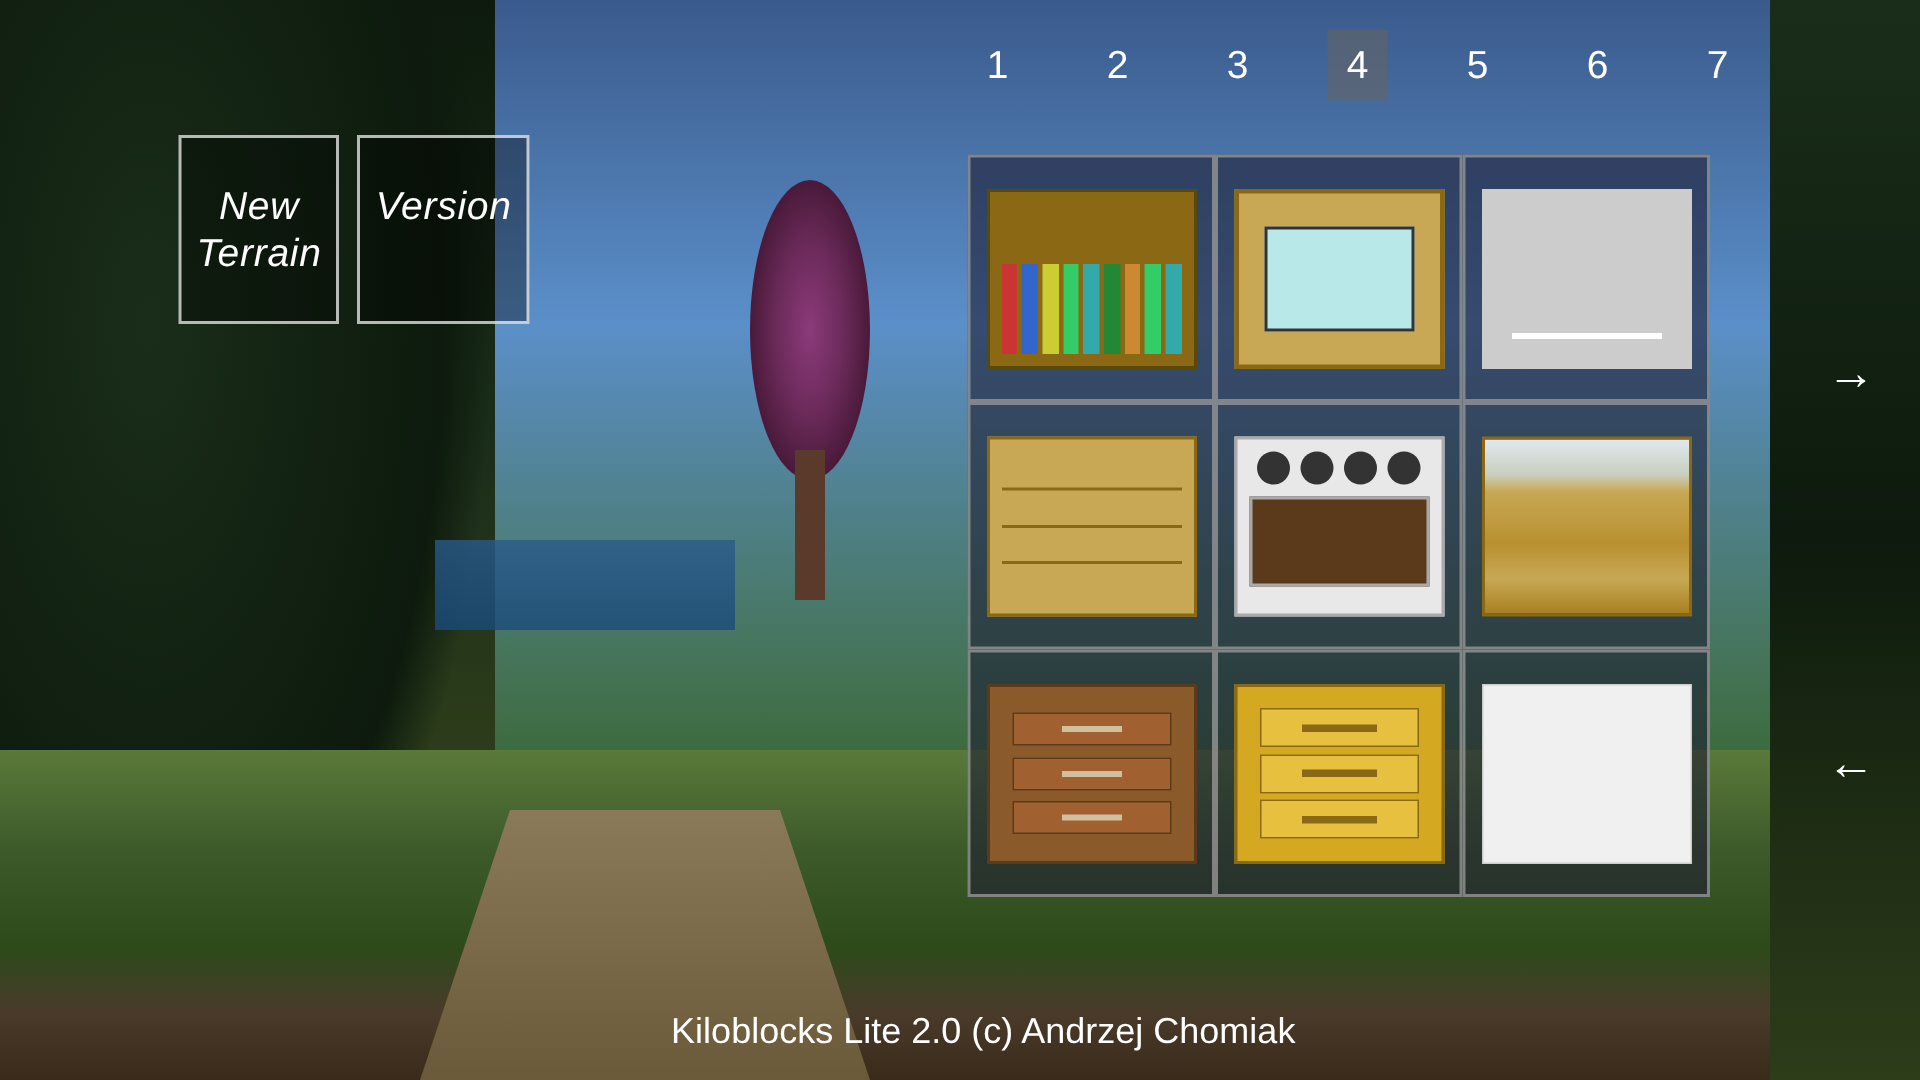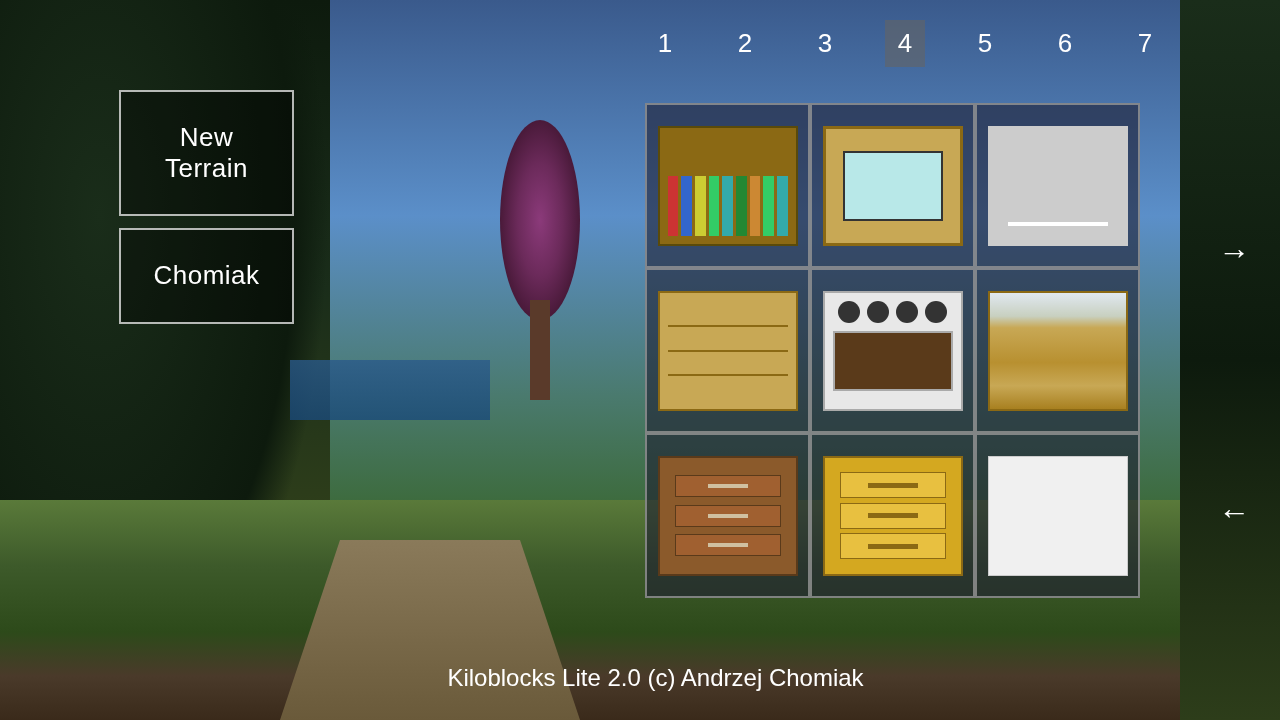--- a/index.html
+++ b/index.html
@@ -109,23 +109,24 @@
       opacity: 0.8;
     }
 
     
     .left-menu {
       position: absolute;
       left: 119px;
       top: 90px;
       width: 175px;
       display: flex;
-      flex-direction: column;
+      flex-direction: row;
       gap: 12px;
       z-index: 10;
+      font-style: italic;
     }
 
     .menu-btn {
       background: rgba(0,0,0,0.35);
       border: 2px solid rgba(255,255,255,0.7);
       color: white;
       font-size: 26px;
       font-weight: 500;
       text-align: center;
       padding: 30px 10px;
@@ -199,21 +200,21 @@
     }
 
     .nav-arrow-left {
       right: 30px;
       top: 490px;
     }
 
     
     .footer {
       position: absolute;
-      bottom: 28px;
+      bottom: 18px;
       left: 0;
       right: 0;
       text-align: center;
       color: white;
       font-size: 24px;
       font-weight: 400;
       z-index: 10;
       padding-left: 31px;
     }
 
@@ -423,21 +424,21 @@
 <div class="path"></div>
 
 <div class="water"></div>
 
 <div class="cherry-tree"></div>
 
 <div class="tree-right"></div>
 
 <div class="left-menu">
   <div class="menu-btn">New<br>Terrain</div>
-  <div class="menu-btn">Chomiak</div>
+  <div class="menu-btn">Version</div>
 </div>
 
 <div class="tab-bar">
   <div class="tab-item">1</div>
   <div class="tab-item">2</div>
   <div class="tab-item">3</div>
   <div class="tab-item active">4</div>
   <div class="tab-item">5</div>
   <div class="tab-item">6</div>
   <div class="tab-item">7</div>

